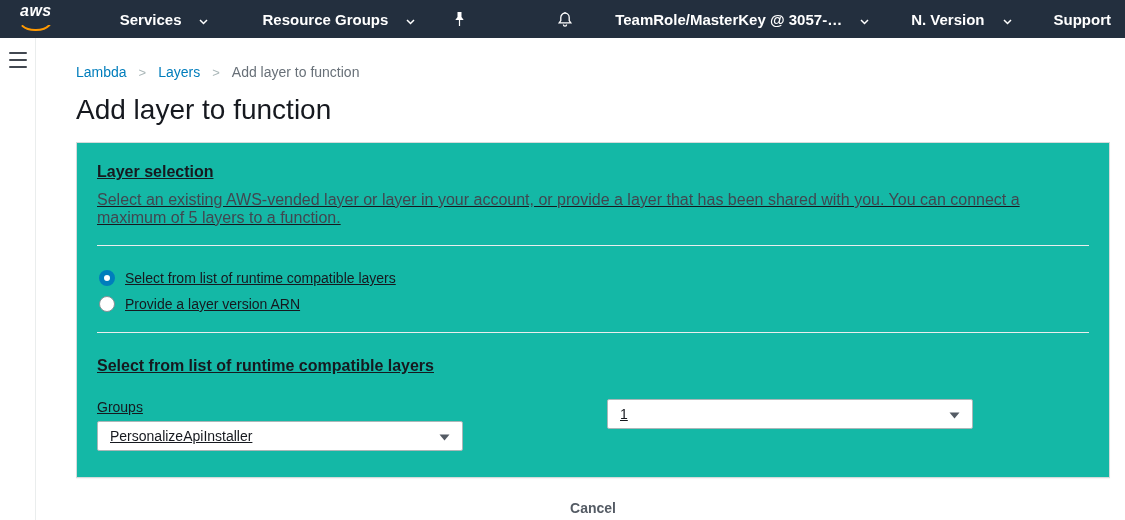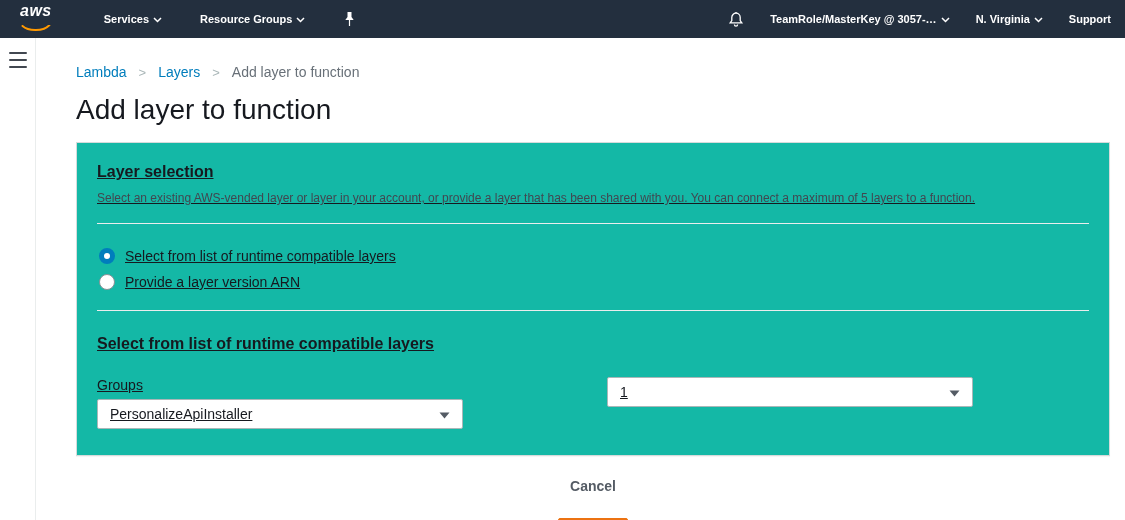--- a/index.html
+++ b/index.html
@@ -21,23 +21,23 @@
   }
   .logo {
     display: flex; flex-direction: column; align-items: center;
     margin-right: 52px; cursor: pointer; text-decoration: none;
   }
   .logo-text {
     color: #ffffff; font-weight: 700; font-size: 16px;
     line-height: 15px; letter-spacing: 0.5px; font-style: italic;
   }
   .nav-item {
-    display: flex; align-items: center; gap: 4px;
-    color: #ffffff; font-size: 11px; font-weight: 700;
-    margin-right: 38px; cursor: pointer; text-decoration: none; white-space: nowrap;
+    display: flex; align-items: center; gap: 18px;
+    color: #ffffff; font-size: 15px; font-weight: 700;
+    margin-right: 38px; cursor: pointer; text-decoration: none; white-space: nowrap; margin-left: 16px;
   }
   .nav-icon-btn { display: flex; align-items: center; cursor: pointer; }
   .nav-right { margin-left: auto; display: flex; align-items: center; gap: 26px; }
   .nav-right .nav-item { margin-right: 0; }
   .chev { display: inline-block; }
 
   
   .below { display: flex; height: 482px; justify-content: flex-end; }
   .sidebar {
     width: 36px; border-right: 1px solid #eaeded;
@@ -61,21 +61,21 @@
   
   .panel {
     margin-top: 16px;
     border: 1px solid #d5dbdb;
     background: #14b8a6;
     box-shadow: 0 1px 1px rgba(0,0,0,0.04);
     text-decoration: underline;
   }
   .panel-header { padding: 20px 20px 18px; }
   .panel-heading { font-size: 16px; font-weight: 700; color: #16191f; }
-  .panel-desc { margin-top: 10px; font-size: 12px; color: #414750; }
+  .panel-desc { margin-top: 10px; font-size: 16px; color: #414750; }
   .divider { border: none; border-top: 1px solid #eaeded; margin: 0 20px; }
 
   .radio-group { padding: 24px 20px 20px 22px; }
   .radio-row { display: flex; align-items: center; gap: 10px; margin-bottom: 10px; cursor: pointer; }
   .radio-row:last-child { margin-bottom: 0; }
   .radio-on {
     width: 16px; height: 16px; border-radius: 50%;
     border: 5px solid #007dbc; background: #ffffff; flex: 0 0 auto;
   }
   .radio-off {
@@ -160,21 +160,21 @@
     <a class="nav-item">
       <span>TeamRole/MasterKey @ 3057-…</span>
       <span class="chev">
         <svg width="9" height="6" viewBox="0 0 9 6">
             <path d="M1 1l3.5 3.5L8 1" fill="none" stroke="#ffffff" stroke-width="1.5"></path>
           </svg>
       </span>
     </a>
 
     <a class="nav-item">
-      <span>N. Virginia</span>
+      <span>N. Version</span>
       <span class="chev">
         <svg width="9" height="6" viewBox="0 0 9 6">
             <path d="M1 1l3.5 3.5L8 1" fill="none" stroke="#ffffff" stroke-width="1.5"></path>
           </svg>
       </span>
     </a>
 
     <a class="nav-item">
       <span>Support</span>
     </a>

